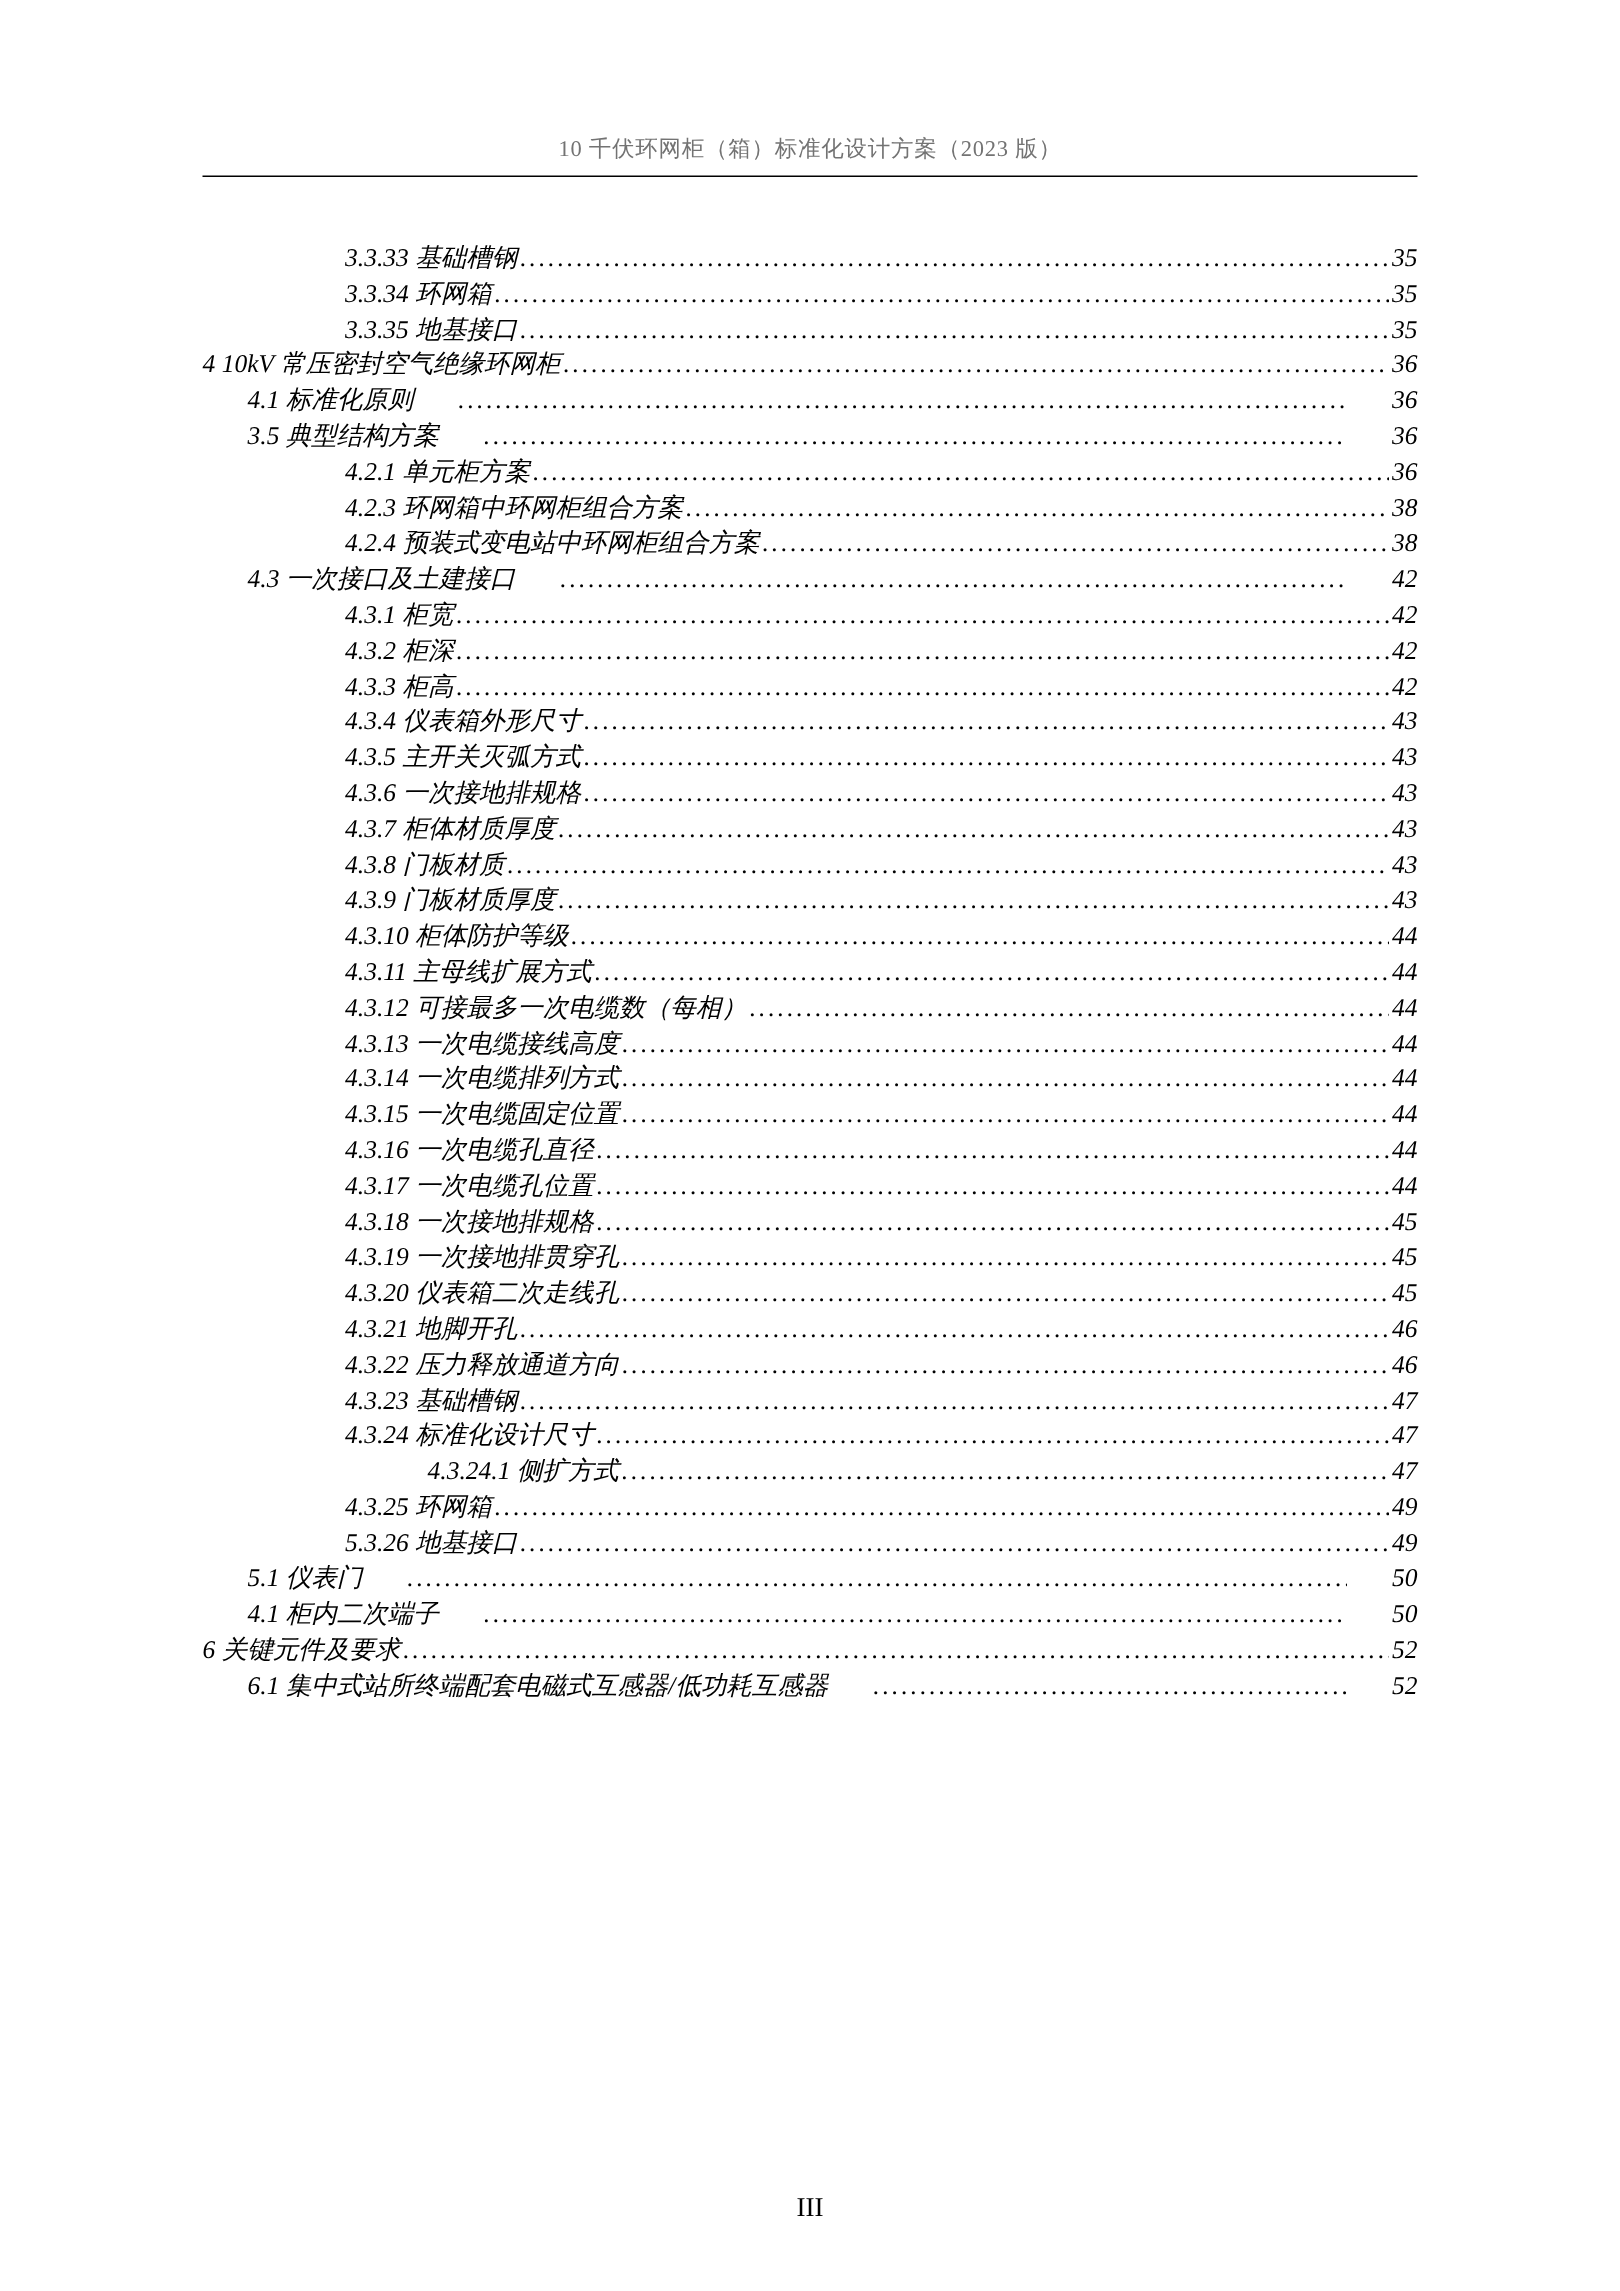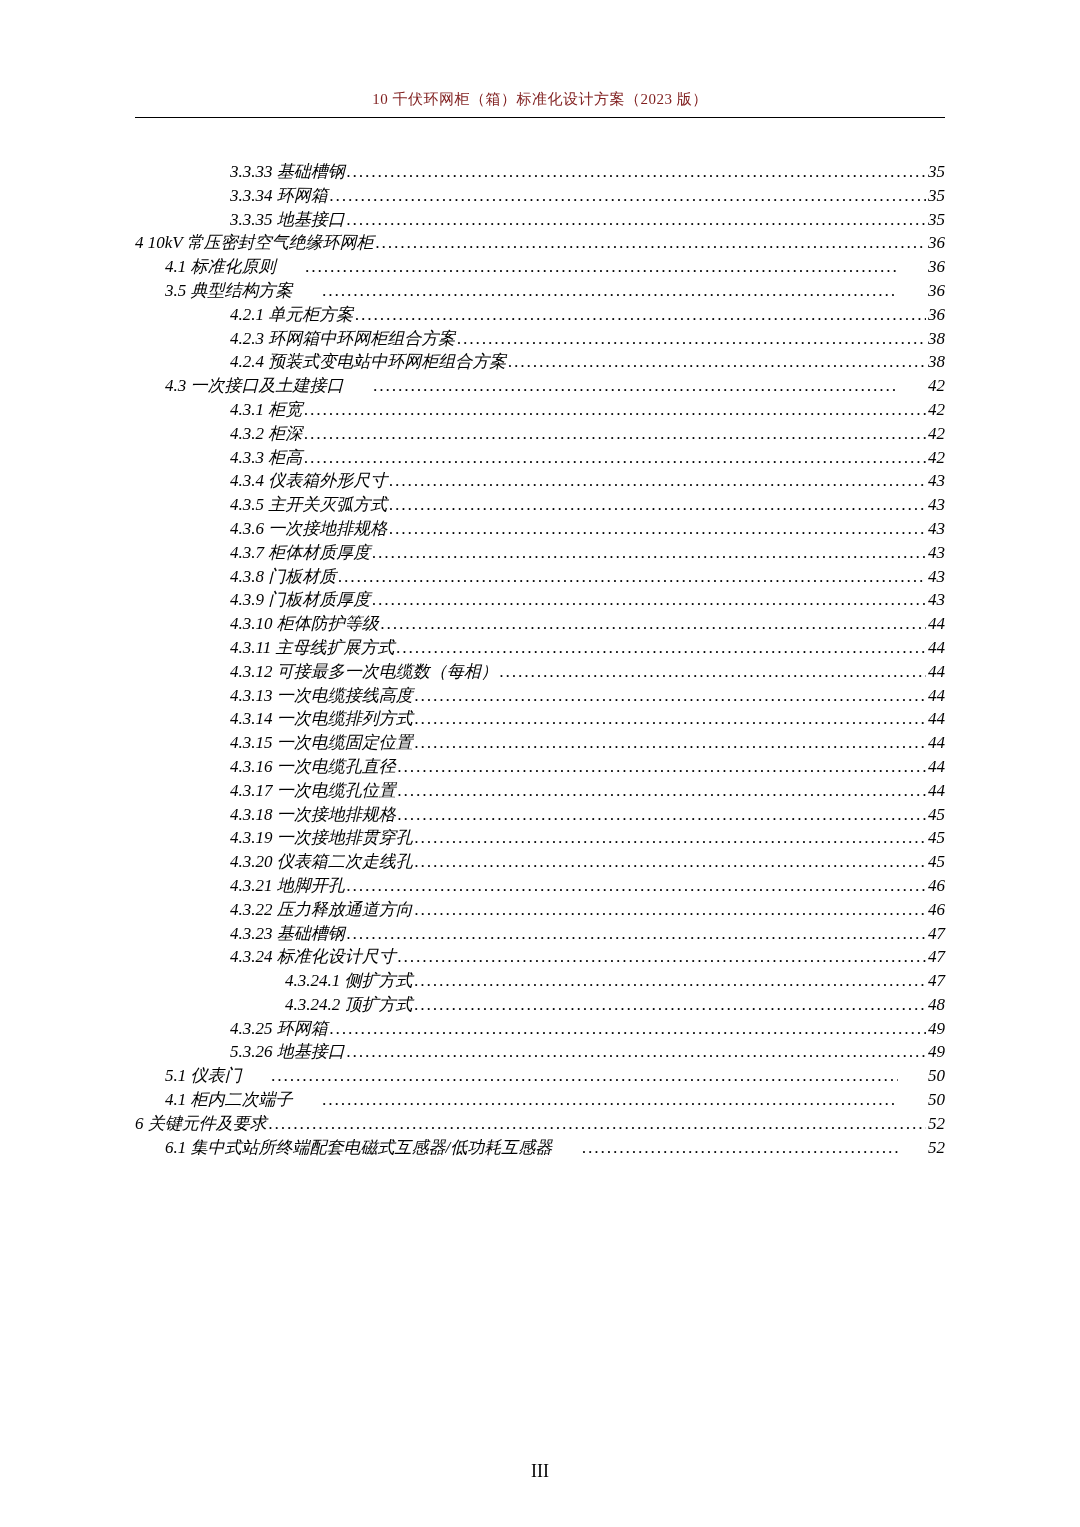--- a/index.html
+++ b/index.html
@@ -12,21 +12,21 @@
       position: relative;
     }
     .page {
       padding: 90px 135px 40px 135px;
       height: 100%;
       position: relative;
     }
     .header {
       text-align: center;
       font-size: 15px;
-      color: #7f1d1d;
+      color: #737373;
       padding-bottom: 8px;
       border-bottom: 1.5px solid #000;
       margin-bottom: 45px;
       letter-spacing: 0.5px;
     }
     .toc {
       font-size: 17px;
       line-height: 1.0;
       font-style: italic;
     }
@@ -240,25 +240,20 @@
       <div class="toc-row indent-3">
         <span class="toc-label">4.3.24 标准化设计尺寸</span>
         <span class="toc-dots"></span>
         <span class="toc-page">47</span>
       </div>
       <div class="toc-row indent-4">
         <span class="toc-label">4.3.24.1 侧扩方式</span>
         <span class="toc-dots"></span>
         <span class="toc-page">47</span>
       </div>
-      <div class="toc-row indent-4">
-        <span class="toc-label">4.3.24.2 顶扩方式</span>
-        <span class="toc-dots"></span>
-        <span class="toc-page">48</span>
-      </div>
       <div class="toc-row indent-3">
         <span class="toc-label">4.3.25 环网箱</span>
         <span class="toc-dots"></span>
         <span class="toc-page">49</span>
       </div>
       <div class="toc-row indent-3">
         <span class="toc-label">5.3.26 地基接口</span>
         <span class="toc-dots"></span>
         <span class="toc-page">49</span>
       </div>

